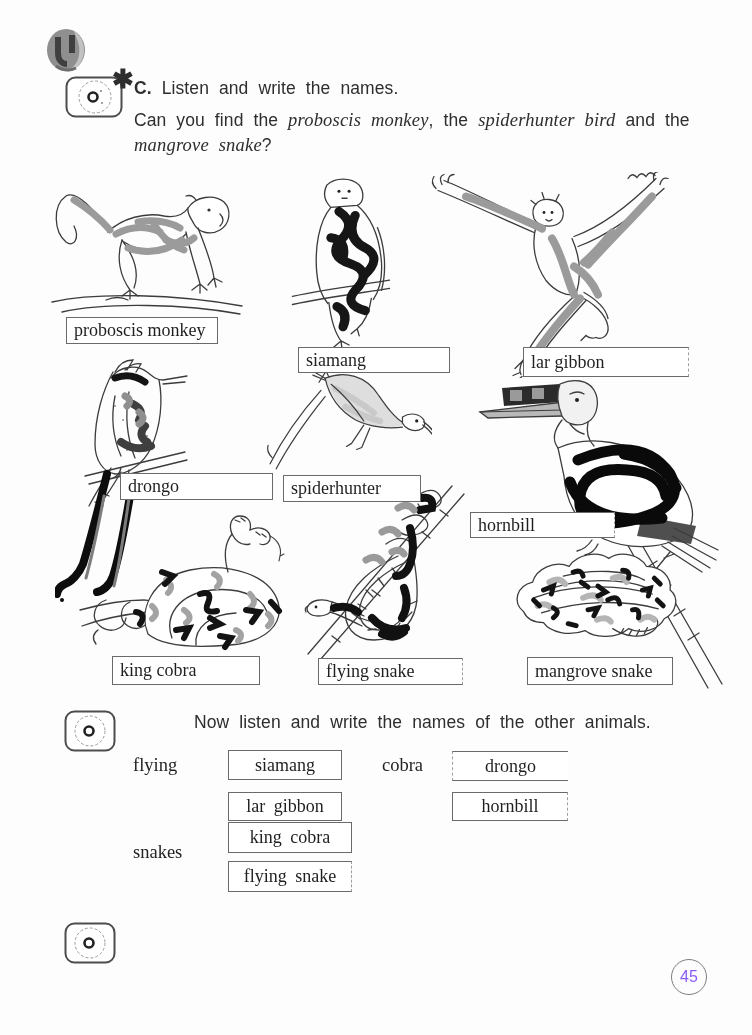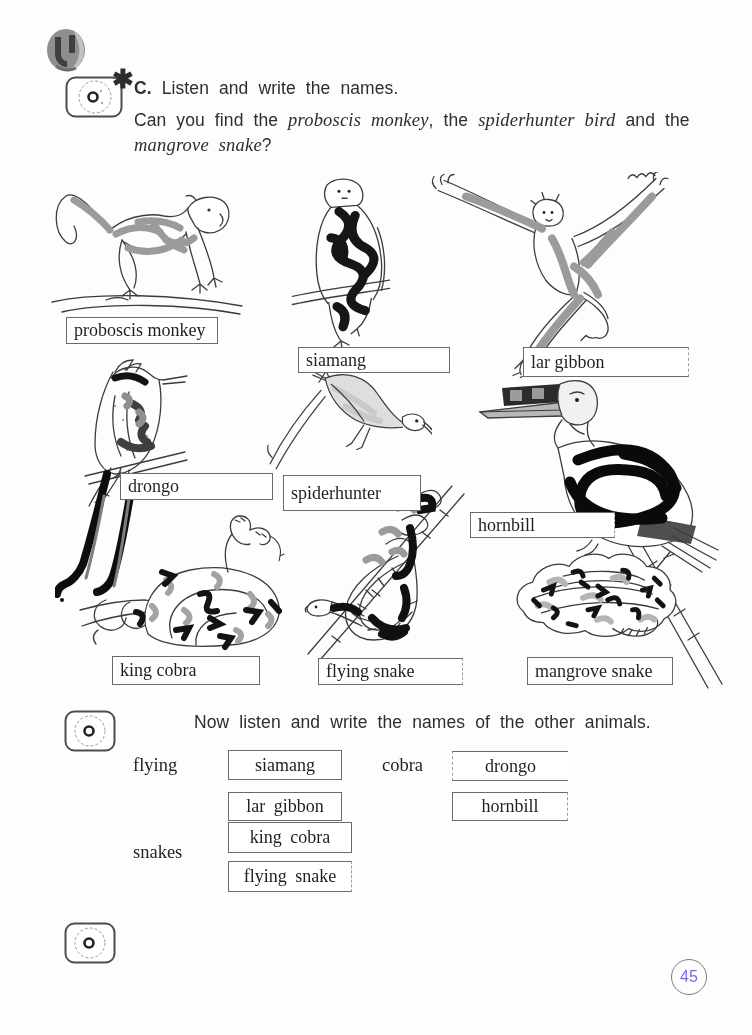--- a/index.html
+++ b/index.html
@@ -208,21 +208,21 @@
       <path d="M60,12 C80,4 100,10 112,28 C119,38 127,50 137,56"></path>
       <path d="M60,12 C64,30 74,44 90,53 C104,60 122,62 136,60"></path>
       <path d="M66,18 C78,28 90,42 98,54"></path>
         <path d="M60,12 L46,4 M60,14 L48,9"></path>
       <path d="M136,50 C144,45 153,47 157,53 C159,58 157,62 152,63 C144,65 138,60 136,56 Z" fill="#fff"></path>
       <circle cx="150" cy="54" r="1.6" fill="#222" stroke="none"></circle>
       <path d="M157,55 C165,61 171,69 174,79 M156,58 C164,64 169,71 172,79" stroke-width="1.4"></path>
       <path d="M98,58 L86,76 M104,61 L96,80 M86,76 l-5,3 M96,80 l-5,2"></path>
     </svg>
   </div>
-  <div class="abs wbox label-box" style="left:283px;top:475px;width:138px;height:36px;">
+  <div class="abs wbox label-box" style="left:283px;top:475px;width:138px;height:27px;">
     <span>spiderhunter</span>
   </div>
 
   <div class="abs fig" style="left:474px;top:376px;">
     <svg width="250" height="315" viewBox="0 0 250 315" fill="none" stroke="#3c3c3c" stroke-width="1.3" stroke-linecap="round">
       <path d="M152,166 L234,312 M164,162 L248,308"></path>
       <path d="M172,192 l11,-7 M186,216 l11,-7 M200,240 l11,-7 M214,264 l11,-7"></path>
       <path d="M178,198 L196,176 M190,182 l10,-4"></path>
       <path d="M84,72 C116,58 158,66 188,88 C212,106 224,132 216,152 C202,172 160,176 130,163 C106,152 92,128 90,100 Z" fill="#fff"></path>
       <path d="M168,140 L222,150 L217,168 L163,160 Z" fill="#4f4f4f" stroke="none"></path>

